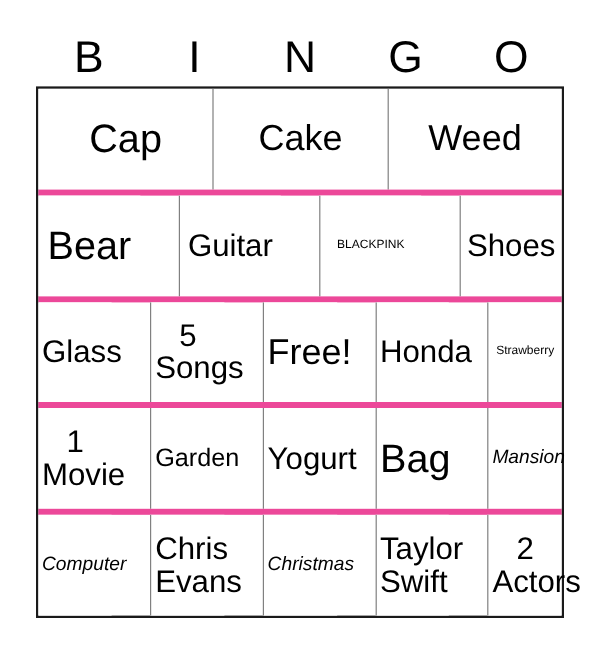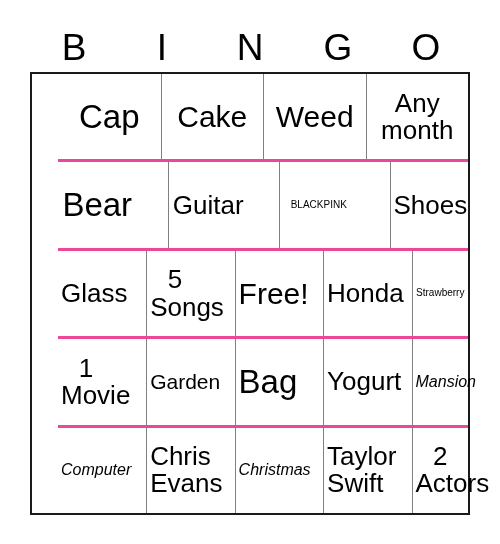--- a/index.html
+++ b/index.html
@@ -54,24 +54,23 @@
     box-sizing: border-box;
     border: 2px solid #1a1a1a;
     display: flex;
     flex-direction: column;
     background: #fff;
   }
   .grid-row {
     flex: 1 1 20%;
     display: flex;
     min-height: 0;
-    margin-left: 26px;
   }
   .grid-row + .grid-row {
-    border-top: 3px solid #ec4899;
+    border-top: 5px solid #ec4899;
     gap: 32px;
   }
   .cell {
     flex: 1 1 20%;
     min-width: 0;
     box-sizing: border-box;
     display: flex;
     align-items: center;
     justify-content: center;
     text-align: center;
@@ -114,24 +113,20 @@
       <div class="grid-row">
         <div class="cell">
           <span class="cell-text sz-xl">Cap</span>
         </div>
         <div class="cell">
           <span class="cell-text sz-lg">Cake</span>
         </div>
         <div class="cell">
           <span class="cell-text sz-lg">Weed</span>
         </div>
-        <div class="cell">
-          <span class="cell-text sz-md">Any
-month</span>
-        </div>
       </div>
       <div class="grid-row">
         <div class="cell">
           <span class="cell-text sz-xl">Bear</span>
         </div>
         <div class="cell">
           <span class="cell-text sz-md">Guitar</span>
         </div>
         <div class="cell">
           <span class="cell-text sz-xxs">BLACKPINK</span>
@@ -160,24 +155,24 @@
       </div>
       <div class="grid-row">
         <div class="cell">
           <span class="cell-text sz-md">1
 Movie</span>
         </div>
         <div class="cell">
           <span class="cell-text sz-sm">Garden</span>
         </div>
         <div class="cell">
-          <span class="cell-text sz-xl">Bag</span>
+          <span class="cell-text sz-md">Yogurt</span>
         </div>
         <div class="cell">
-          <span class="cell-text sz-md">Yogurt</span>
+          <span class="cell-text sz-xl">Bag</span>
         </div>
         <div class="cell">
           <span class="cell-text sz-xs">Mansion</span>
         </div>
       </div>
       <div class="grid-row">
         <div class="cell">
           <span class="cell-text sz-xs">Computer</span>
         </div>
         <div class="cell">

